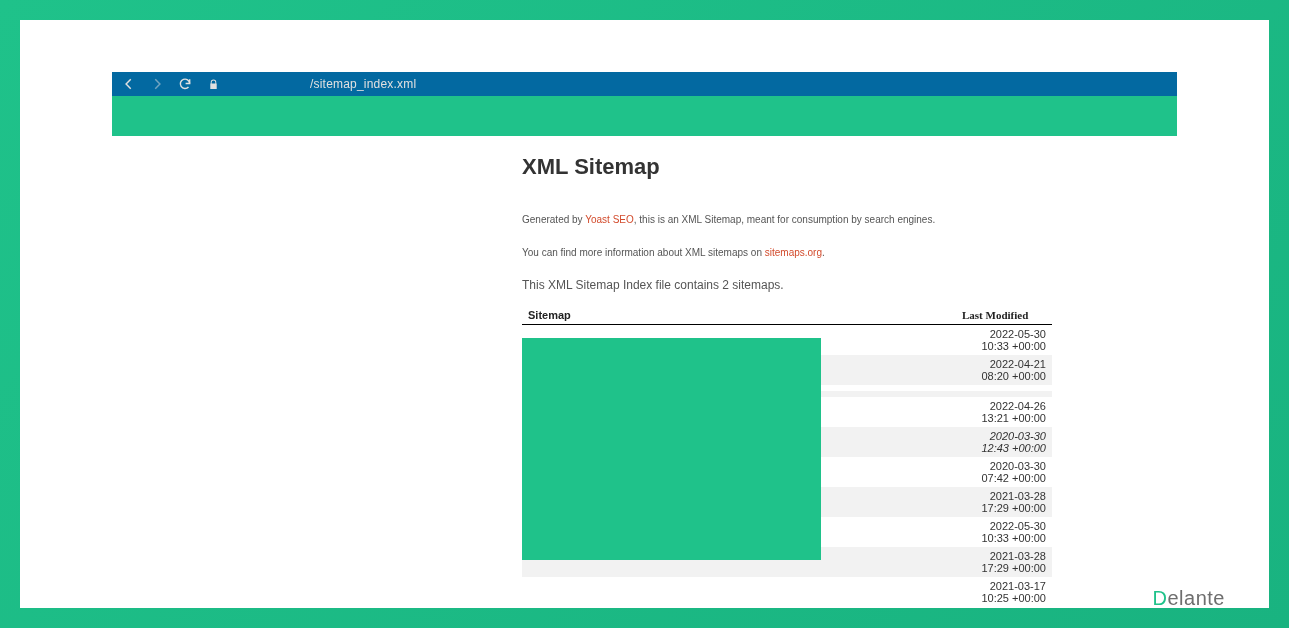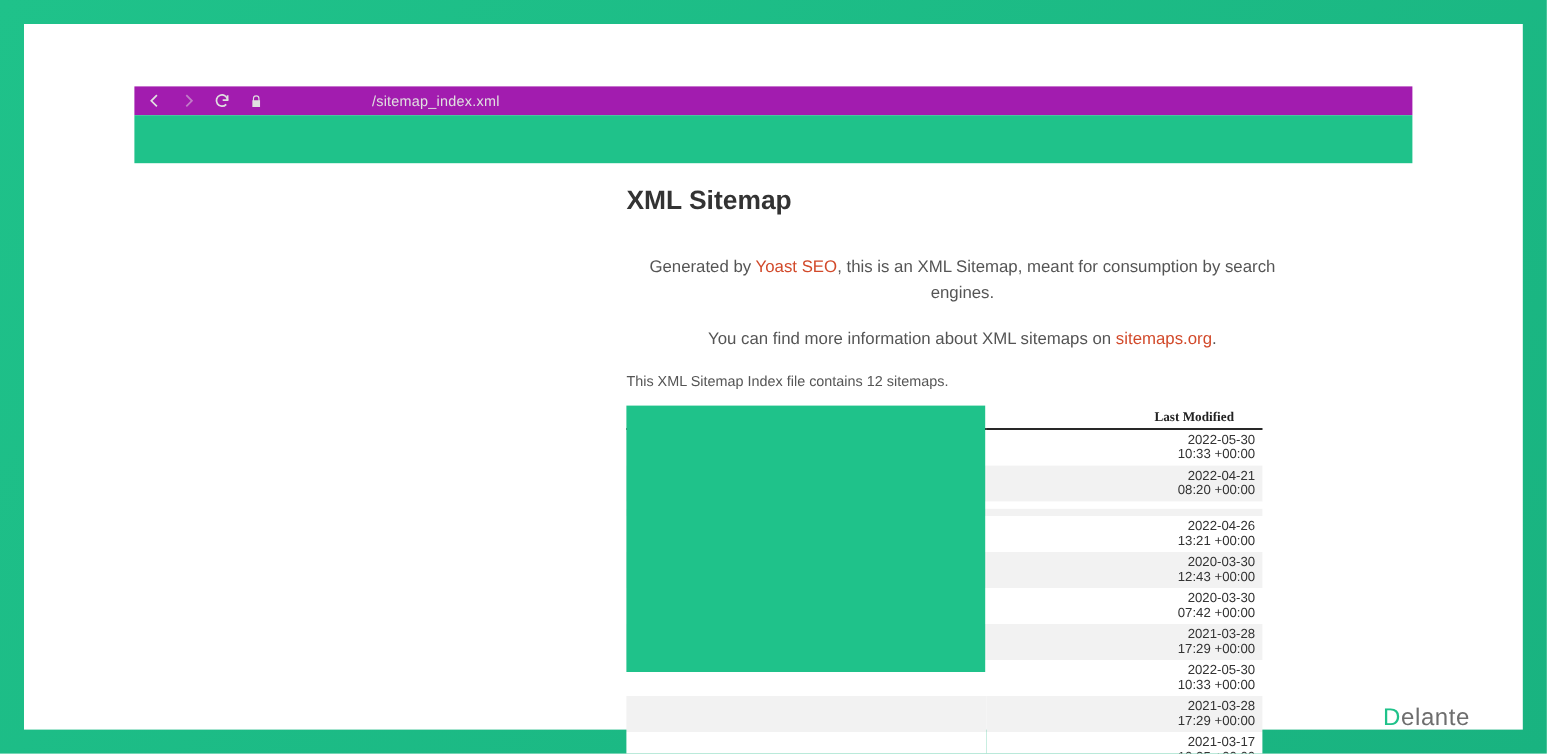--- a/index.html
+++ b/index.html
@@ -19,21 +19,21 @@
       height: 588px;
       padding: 22px;
       position: relative;
     }
     .inner {
       width: 100%;
       height: 100%;
       position: relative;
     }
     .browser-bar {
-      background: #a21caf;
+      background: #0369a1;
       height: 24px;
       display: flex;
       align-items: center;
       padding: 0 10px;
       margin: 0 70px;
       margin-top: 30px;
     }
     .nav-icons {
       display: flex;
       align-items: center;
@@ -65,25 +65,24 @@
       color: #333;
       width: 560px;
     }
     .page-title {
       font-size: 22px;
       font-weight: bold;
       color: #333;
       margin-bottom: 32px;
     }
     .intro {
-      font-size: 14px;
+      font-size: 10px;
       color: #555;
       margin-bottom: 18px;
       line-height: 1.5;
-      text-align: center;
     }
     .intro a, .intro .redlink {
       color: #d24a2b;
       text-decoration: none;
     }
     .count-line {
       font-size: 12px;
       color: #555;
       margin-bottom: 14px;
     }
@@ -167,21 +166,21 @@
       <div class="page-title">XML Sitemap</div>
 
       <div class="intro">
         <span>Generated by </span><a class="redlink" href="#">Yoast SEO</a><span>, this is an XML Sitemap, meant for consumption by search engines.</span>
       </div>
 
       <div class="intro">
         <span>You can find more information about XML sitemaps on </span><a class="redlink" href="#">sitemaps.org</a><span>.</span>
       </div>
 
-      <div class="count-line">This XML Sitemap Index file contains 12 sitemaps.</div>
+      <div class="count-line">This XML Sitemap Index file contains 2 sitemaps.</div>
 
       <table>
         <thead>
           <tr>
             <th class="sitemap-cell">Sitemap</th>
             <th class="last" style="padding-left:140px">Last Modified</th>
           </tr>
         </thead>
         <tbody id="sitemap-tbody">
             <tr>
@@ -199,21 +198,21 @@
             <tr>
               <td class="sitemap-cell"></td>
               <td class="date" style="padding-left: 140px;"></td>
             </tr>
             <tr>
               <td class="sitemap-cell"></td>
               <td class="date" style="padding-left: 140px;">2022-04-26 13:21 +00:00</td>
             </tr>
             <tr>
               <td class="sitemap-cell"></td>
-              <td class="date" style="padding-left: 140px;">2020-03-30 12:43 +00:00</td>
+              <td class="date" style="padding-left: 140px; font-style: italic;">2020-03-30 12:43 +00:00</td>
             </tr>
             <tr>
               <td class="sitemap-cell"></td>
               <td class="date" style="padding-left: 140px;">2020-03-30 07:42 +00:00</td>
             </tr>
             <tr>
               <td class="sitemap-cell"></td>
               <td class="date" style="padding-left: 140px;">2021-03-28 17:29 +00:00</td>
             </tr>
             <tr>

